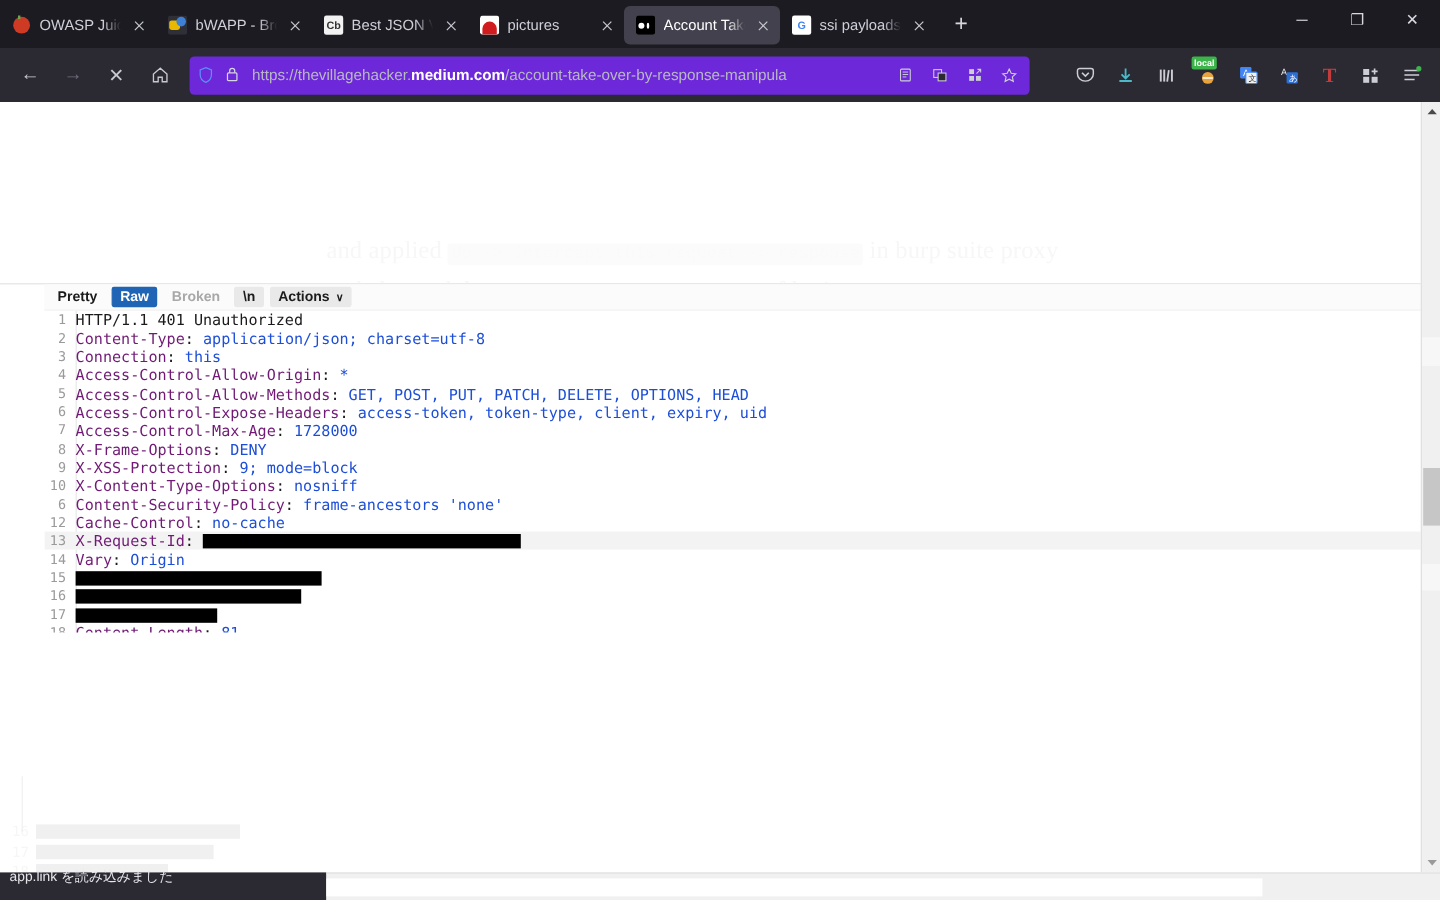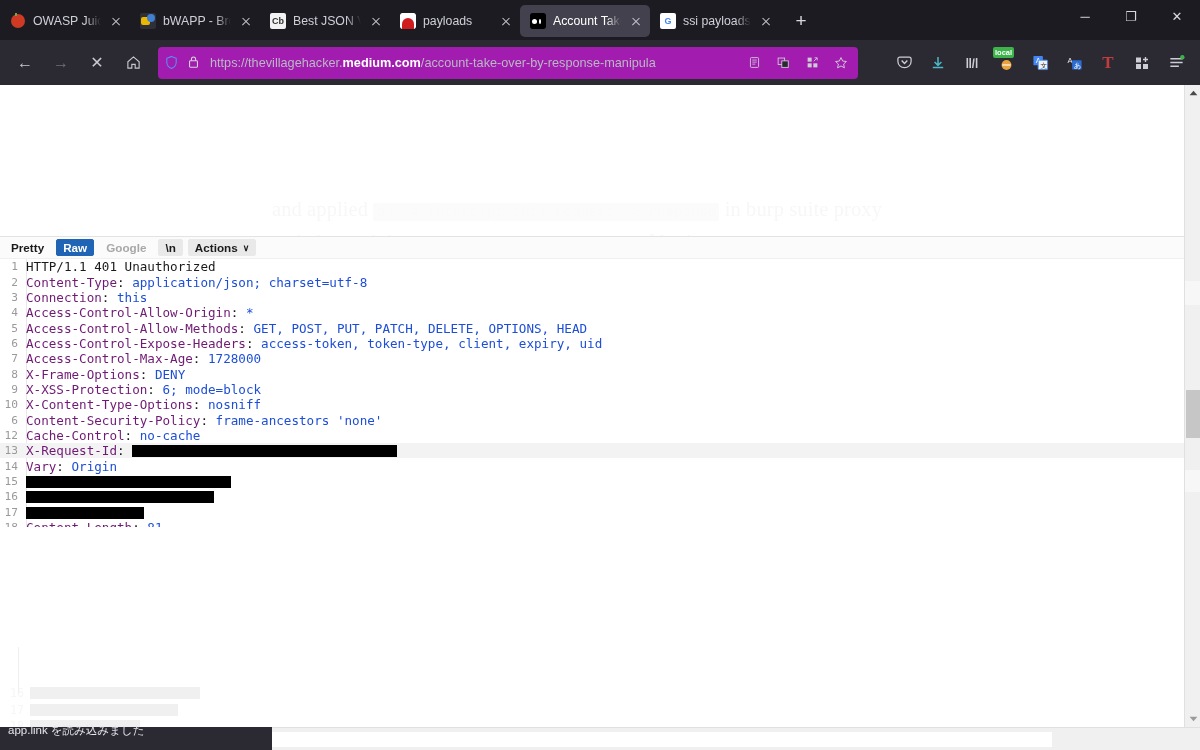--- a/index.html
+++ b/index.html
@@ -86,21 +86,21 @@
     height: 45px; background: #2b2a33; display: flex; align-items: center;
     padding: 0 8px; gap: 2px;
   }
   .navbtn {
     width: 34px; height: 32px; display:flex; align-items:center; justify-content:center;
     color:#c9c9d2; font-size: 16px; border-radius: 4px;
   }
   .navbtn.dim { color:#6f6f7c; }
 
   .urlbar {
-    flex: 1 1 auto; height: 32px; background: #a21caf; border-radius: 4px;
+    flex: 1 1 auto; height: 32px; background: #6d28d9; border-radius: 4px;
     display: flex; align-items: center; padding: 0 6px; gap: 7px;
     margin: 0 6px; max-width: 700px;
   }
   .shield { width:16px;height:16px; }
   .urltext {
     flex:1 1 auto; color:#b9b9c4; font-size: 12.7px; white-space: nowrap; overflow: hidden;
     -webkit-mask-image: linear-gradient(to right, #000 93%, transparent 100%);
     mask-image: linear-gradient(to right, #000 93%, transparent 100%);
   }
   .urltext b { color:#ffffff; font-weight:700; }
@@ -141,21 +141,21 @@
   .para.l1 { top:113px; }
   .para.l2 { top:146px; }
   .para code {
     font-family:"Liberation Mono", monospace; font-size:14px; background:#fbfbfb;
     color:#fafafa; padding:1px 3px; border-radius:2px;
   }
 
   
   .burp {
     position: absolute; left: 0; top: 151px; width: 1184px; height: 290px;
-    background: #ffffff; border-top: 1px solid #e3e3e3;
+    background: #ffffff; border-top: 1px solid #e3e3e3; padding-left: 37px;
   }
   .burp-toolbar {
     height: 22px; background:#fbfbfb; display:flex; align-items:center; gap:5px;
     padding: 0 4px; border-bottom: 1px solid #f0f0f0;
   }
   .bbtn {
     height: 17px; padding: 0 6px; font-size: 11.7px; font-weight: 700;
     display:flex; align-items:center; border-radius: 2px;
     background: #e9e9e9; color:#1b1b1b; border: 1px solid #e9e9e9;
     font-family:"Liberation Sans", sans-serif;
@@ -254,21 +254,21 @@
       <div class="tab">
         <span class="favicon fav-cb">Cb</span>
         <span class="tabtitle">Best JSON Viewer and</span>
         <span class="tabclose"></span>
       </div>
 
       <div class="tab">
         <span class="favicon">
             <span class="fav-pic"></span>
           </span>
-        <span class="tabtitle">payloads</span>
+        <span class="tabtitle">pictures</span>
         <span class="tabclose"></span>
       </div>
 
       <div class="tab active">
         <span class="favicon">
             <span class="fav-medium"></span>
           </span>
         <span class="tabtitle">Account Take Over by</span>
         <span class="tabclose"></span>
       </div>
@@ -412,21 +412,21 @@
         <div class="abio">Security Researcher | Security Engineer | Security Nerd…</div>
       </div>
       <div class="para l1"><span>and applied </span><code>do -&gt; intercept this request -&gt; response</code><span> in burp suite proxy</span></div>
       <div class="para l2"><span>and changed the response </span><code>401 Unauthorized</code><span> of login response</span></div>
     </div>
 
     <div class="burp">
       <div class="burp-toolbar">
         <div class="bbtn flat">Pretty</div>
         <div class="bbtn active">Raw</div>
-        <div class="bbtn disabled">Google</div>
+        <div class="bbtn disabled">Broken</div>
         <div class="bbtn">\n</div>
         <div class="bbtn">
           <span>Actions</span>
           <span class="caret">∨</span>
         </div>
       </div>
 
       <div class="code-area">
         <div class="gutter-rule"></div>
 
@@ -465,21 +465,21 @@
           <span class="codetext"><span class="hk">Access-Control-Max-Age</span>:<span class="hv"> 1728000</span></span>
         </div>
 
         <div class="code-row">
           <span class="gutter">8</span>
           <span class="codetext"><span class="hk">X-Frame-Options</span>:<span class="hv"> DENY</span></span>
         </div>
 
         <div class="code-row">
           <span class="gutter">9</span>
-          <span class="codetext"><span class="hk">X-XSS-Protection</span>:<span class="hv"> 6; mode=block</span></span>
+          <span class="codetext"><span class="hk">X-XSS-Protection</span>:<span class="hv"> 9; mode=block</span></span>
         </div>
 
         <div class="code-row">
           <span class="gutter">10</span>
           <span class="codetext"><span class="hk">X-Content-Type-Options</span>:<span class="hv"> nosniff</span></span>
         </div>
 
         <div class="code-row">
           <span class="gutter">6</span>
           <span class="codetext"><span class="hk">Content-Security-Policy</span>:<span class="hv"> frame-ancestors 'none'</span></span>

